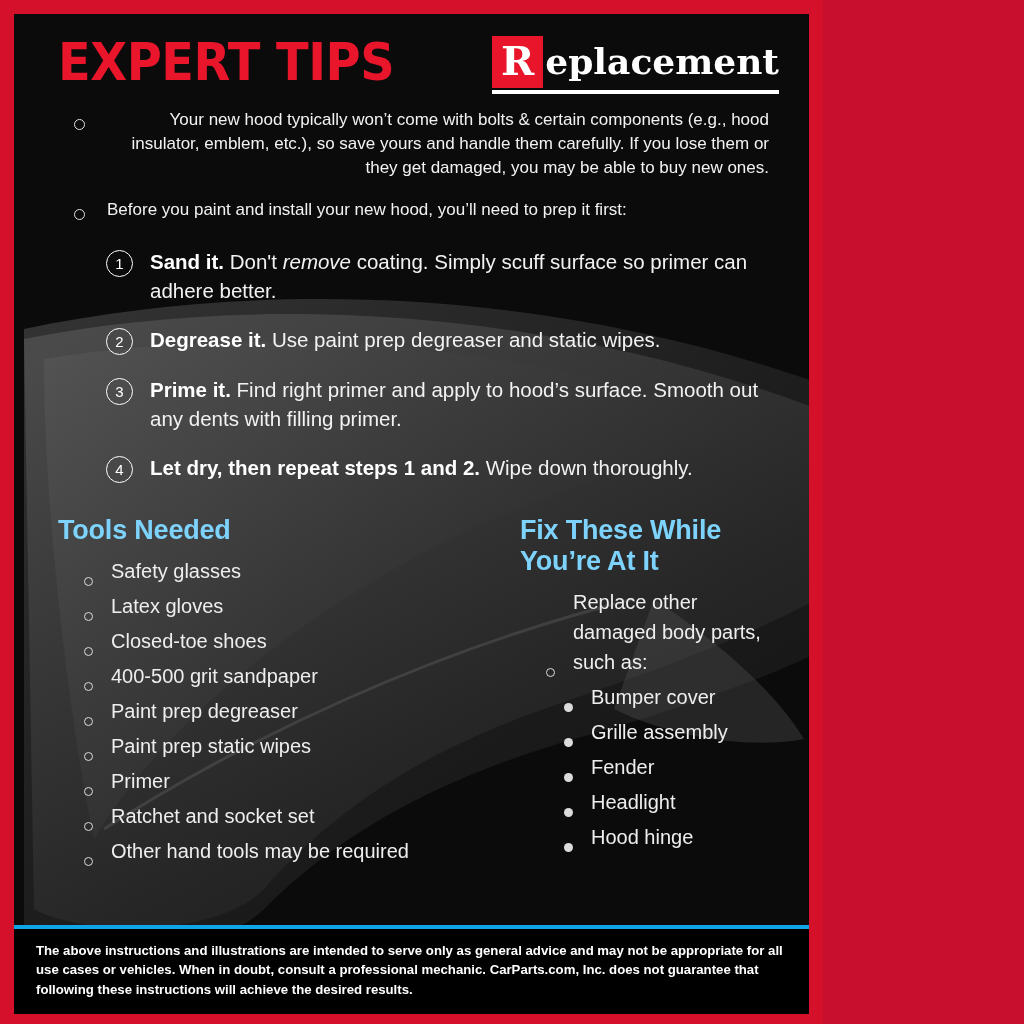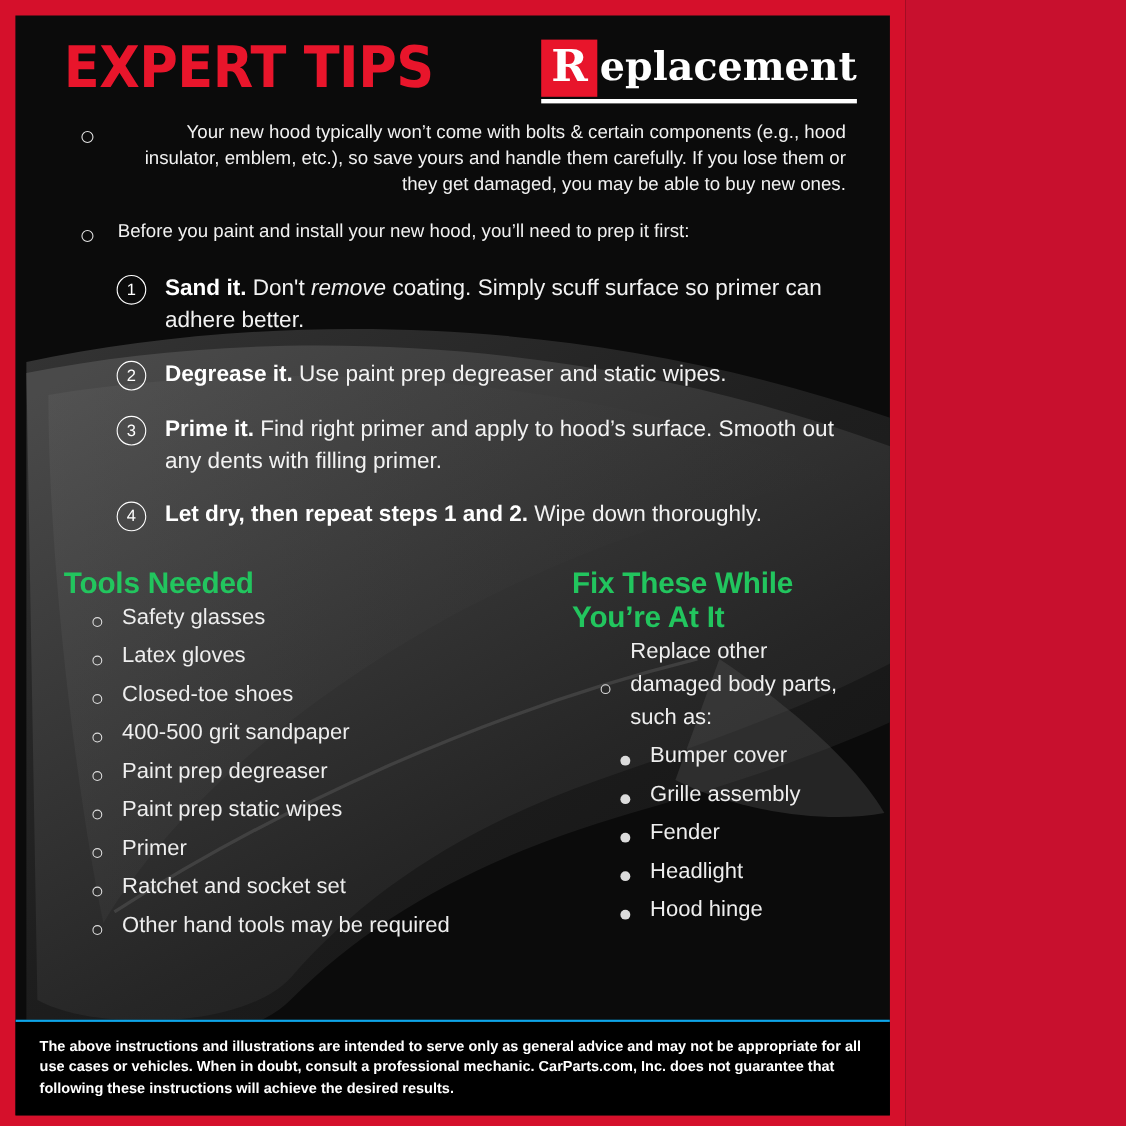--- a/index.html
+++ b/index.html
@@ -122,29 +122,30 @@
   .step-text i { font-style: italic; text-align: center; }
 
   
   .cols {
     display: flex;
     padding: 12px 30px 0 44px;
   }
   .col-left { width: 462px; }
   .col-right { flex: 1; }
   .col-title {
-    color: #22c55e;
+    color: #7dd3fc;
     font-size: 27px;
     font-weight: bold;
+    margin-bottom: 10px;
     letter-spacing: -0.2px;
   }
   .ul { list-style: none; }
   .li {
     display: flex;
-    align-items: center;
+    align-items: flex-end;
     margin-bottom: 5px;
   }
   .li .dot-o {
     flex: 0 0 auto;
     width: 9px; height: 9px;
     border: 1.5px solid #dcdcdc;
     border-radius: 50%;
     margin: 9px 18px 0 26px;
   }
   .li .dot-filled {
@@ -160,21 +161,21 @@
     line-height: 1.5;
   }
   .sub-list { margin-top: 2px; }
   .sub-list .li .dot-filled { margin-left: 44px; }
 
   
   .disclaimer {
     position: absolute;
     left: 0; right: 0; bottom: 0;
     background: #000000;
-    border-top: 2px solid #0ea5e9;
+    border-top: 4px solid #0ea5e9;
     padding: 12px 22px 14px 22px;
     z-index: 3;
   }
   .disclaimer p {
     color: #ffffff;
     font-size: 13.2px;
     font-weight: bold;
     line-height: 1.5;
   }
 </style>

